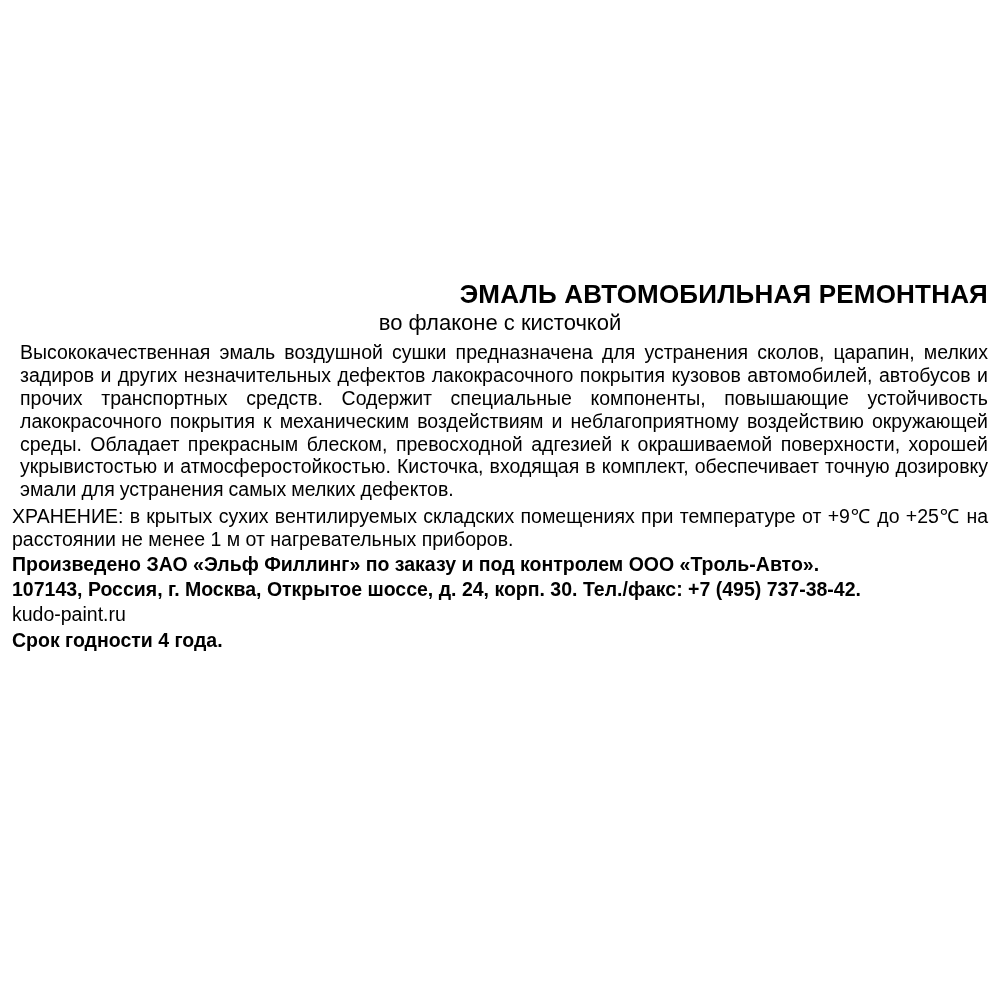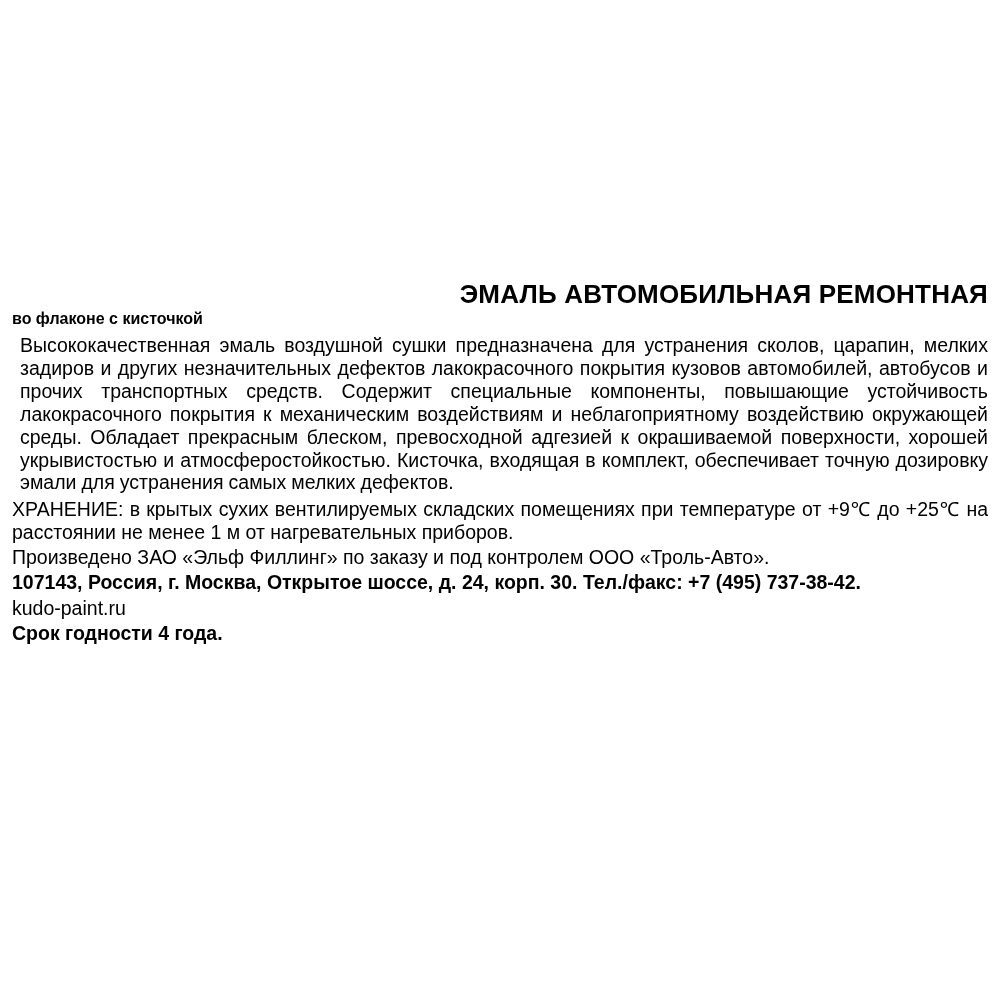--- a/index.html
+++ b/index.html
@@ -47,22 +47,23 @@
   }
   .title {
     text-align: right;
     font-weight: bold;
     font-size: 26px;
     letter-spacing: 0.2px;
     line-height: 1.08;
     margin: 0;
   }
   .subtitle {
-    font-weight: bold;
-    font-size: 16px;
+    text-align: center;
+    font-weight: normal;
+    font-size: 22px;
     line-height: 1.15;
     margin: 2px 0 6px 0;
   }
   .body-text {
     font-size: 19.5px;
     line-height: 1.17;
     text-align: justify;
     text-align-last: left;
     margin: 0 0 4px 8px;
     word-spacing: -0.4px;
@@ -77,21 +78,21 @@
   .storage b {
     font-weight: normal;
   }
   .tu {
     font-size: 19.5px;
     line-height: 1.2;
     margin: 2px 0 4px 0;
   }
   .maker {
     font-size: 19.5px;
-    font-weight: normal;
+    font-weight: bold;
     line-height: 1.2;
     margin: 0 0 2px 0;
   }
   .address {
     font-size: 19.5px;
     font-weight: bold;
     line-height: 1.2;
     margin: 0 0 2px 0;
   }
   .site {

